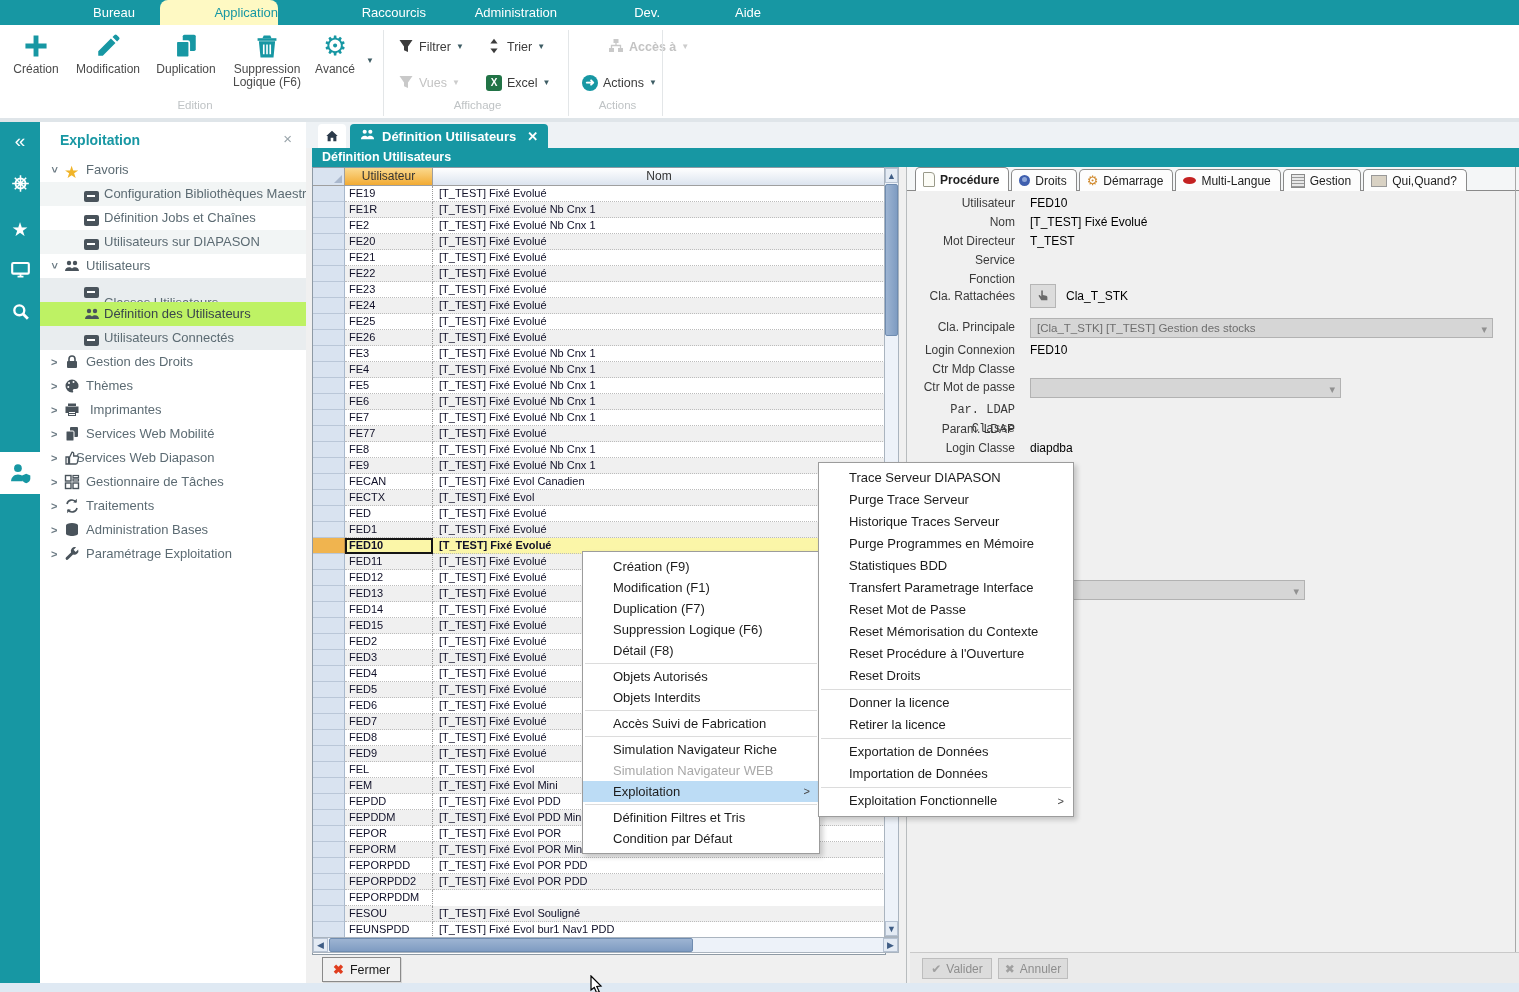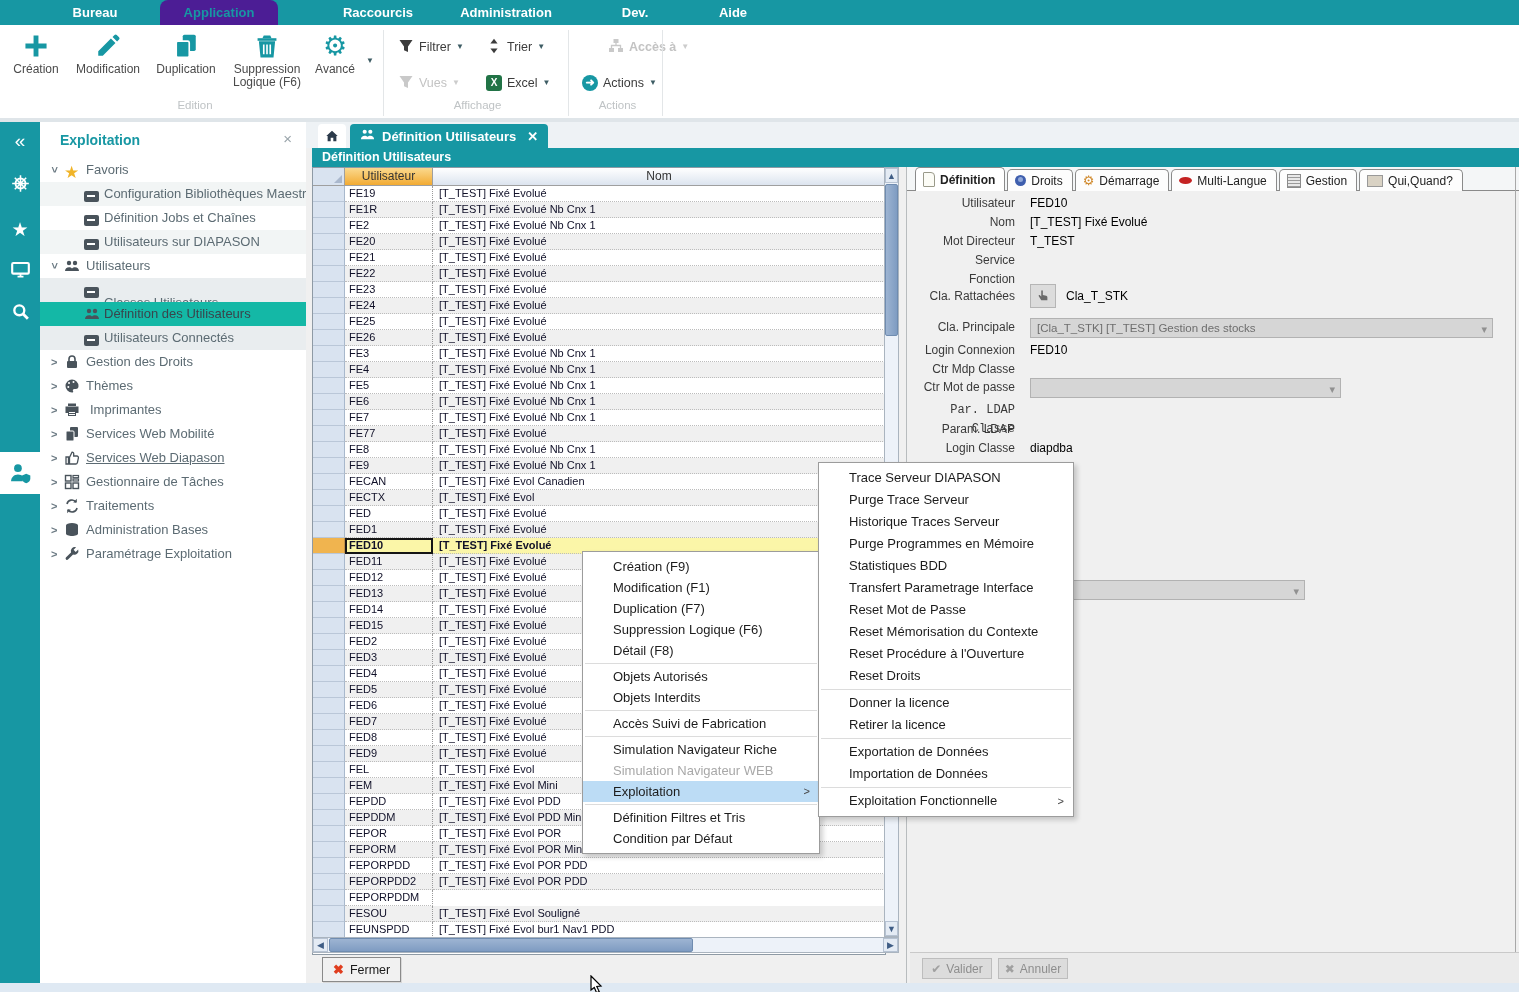--- a/index.html
+++ b/index.html
@@ -1,22 +1,22 @@
 <!DOCTYPE html>
 <html><head>
 <meta charset="utf-8">
 <style>
   html,body{margin:0;padding:0}
   body{width:1519px;height:992px;position:relative;overflow:hidden;
        font-family:"Liberation Sans",sans-serif;background:#fff;font-size:13px}
   
   #topbar{position:absolute;left:0;top:0;width:1519px;height:25px;background:#1797a3}
-  .mb-item{position:absolute;top:0;height:38px;line-height:25px;text-align:center;
-           color:#fff;font-weight:700;font-size:13px;cursor:default}
-  .mb-item.active{background:#4c1d95;color:#1797a3;border-radius:8px 8px 0 0}
+  .mb-item{position:absolute;top:0;height:38px;line-height:25px;text-align:right;
+           color:#fff;font-weight:400;font-size:13px;cursor:default}
+  .mb-item.active{background:#fef9c3;color:#1797a3;border-radius:8px 8px 0 0}
   
   #toolbar{position:absolute;left:0;top:25px;width:1519px;height:93px;background:#fff}
   .bigbtn{position:absolute;top:6px;text-align:center;color:#4a4a4a;font-size:12px;line-height:13px}
   .bigbtn .bicon{display:block;height:32px;color:#1797a3}
   .bigbtn .bicon svg{width:26px;height:26px;margin-top:2px}
   .bigbtn .bicon .char{font-size:27px;line-height:30px;color:#1797a3}
   .smbtn{position:absolute;height:22px;display:flex;align-items:center;gap:5px;
          font-size:12.5px;color:#3c3c3c;white-space:nowrap}
   .smbtn svg{width:16px;height:16px}
   .smbtn.dis{color:#c3c3c3}
@@ -285,21 +285,21 @@
               <circle cx="5" cy="5" r="2.2"></circle>
               <circle cx="11" cy="5" r="2.2"></circle>
               <path d="M1 13c0-2.3 1.8-3.8 4-3.8 1.3 0 2.4.5 3 1.3.7-.8 1.8-1.3 3.1-1.3 2.2 0 3.9 1.5 3.9 3.8z"></path>
             </svg></span></span>
         <span class="tlabel" style="left: 46px;">Utilisateurs</span>
       </div>
       <div class="tree-row" style="background: rgb(233, 237, 239);">
         <span class="ticon" style="left: 44px;"><span class="inboxic"><i></i></span></span>
         <span class="tlabel" style="left: 64px; margin-top: 13px;">Classes Utilisateurs</span>
       </div>
-      <div class="tree-row sel" style="background: #14b8a6;">
+      <div class="tree-row sel" style="background: #bef264;">
         <span class="ticon" style="left: 44px;"><span><svg viewBox="0 0 16 16" fill="currentColor">
               <circle cx="5" cy="5" r="2.2"></circle>
               <circle cx="11" cy="5" r="2.2"></circle>
               <path d="M1 13c0-2.3 1.8-3.8 4-3.8 1.3 0 2.4.5 3 1.3.7-.8 1.8-1.3 3.1-1.3 2.2 0 3.9 1.5 3.9 3.8z"></path>
             </svg></span></span>
         <span class="tlabel" style="left: 64px;">Définition des Utilisateurs</span>
       </div>
       <div class="tree-row" style="background: rgb(233, 237, 239);">
         <span class="ticon" style="left: 44px;"><span class="inboxic"><i></i></span></span>
         <span class="tlabel" style="left: 64px;">Utilisateurs Connectés</span>
@@ -337,21 +337,21 @@
               <rect x="6" y="1" width="8" height="10" rx="1"></rect>
               <rect x="2" y="5" width="8" height="10" rx="1" stroke="#fff" stroke-width="1"></rect>
             </svg></span></span>
         <span class="tlabel" style="left: 46px;">Services Web Mobilité</span>
       </div>
       <div class="tree-row">
         <span class="chev">&gt;</span>
         <span class="ticon" style="left: 24px;"><span><svg viewBox="0 0 16 16" fill="currentColor">
               <path d="M2 7h2.5v7H2zM5.5 14V7.5L8 2.2c.9-.2 1.7.4 1.7 1.3V6h3.2c1 0 1.7.9 1.5 1.8l-1 4.8c-.2.8-.9 1.4-1.7 1.4z" fill="none" stroke="currentColor" stroke-width="1.3"></path>
             </svg></span></span>
-        <span class="tlabel" style="left: 46px; text-decoration: underline;">Services Web Diapason</span>
+        <span class="tlabel" style="left: 36px;">Services Web Diapason</span>
       </div>
       <div class="tree-row">
         <span class="chev">&gt;</span>
         <span class="ticon" style="left: 24px;"><span><svg viewBox="0 0 16 16" fill="currentColor">
               <rect x="1.5" y="1.5" width="5.5" height="5.5" fill="none" stroke="currentColor" stroke-width="1.4"></rect>
               <rect x="9" y="1.5" width="5.5" height="2.2" fill="none" stroke="currentColor" stroke-width="1.2"></rect>
               <rect x="9" y="5" width="5.5" height="2" fill="none" stroke="currentColor" stroke-width="1.2"></rect>
               <rect x="1.5" y="9" width="5.5" height="5.5" fill="none" stroke="currentColor" stroke-width="1.4"></rect>
               <rect x="9" y="9" width="5.5" height="5.5" fill="none" stroke="currentColor" stroke-width="1.4"></rect>
             </svg></span></span>
@@ -653,21 +653,21 @@
     <div class="sbtn" style="left: 570px; top: 0px; width: 15px; height: 14px; line-height: 13px;">▶</div>
   </div>
 <div id="detail-bg"></div>
 <div id="detail-tabsbg"></div>
 <div id="detail-tabline"></div>
 <div id="vdivider"></div>
 <div id="redge"></div>
 <div id="detail-tabs">
     <div class="dtab active">
       <span class="dticon dt-page"></span>
-      <span>Définition</span>
+      <span>Procédure</span>
     </div>
     <div class="dtab">
       <span class="dticon dt-person">
         <i></i>
       </span>
       <span>Droits</span>
     </div>
     <div class="dtab">
       <span class="dticon dt-gear">⚙</span>
       <span>Démarrage</span>

